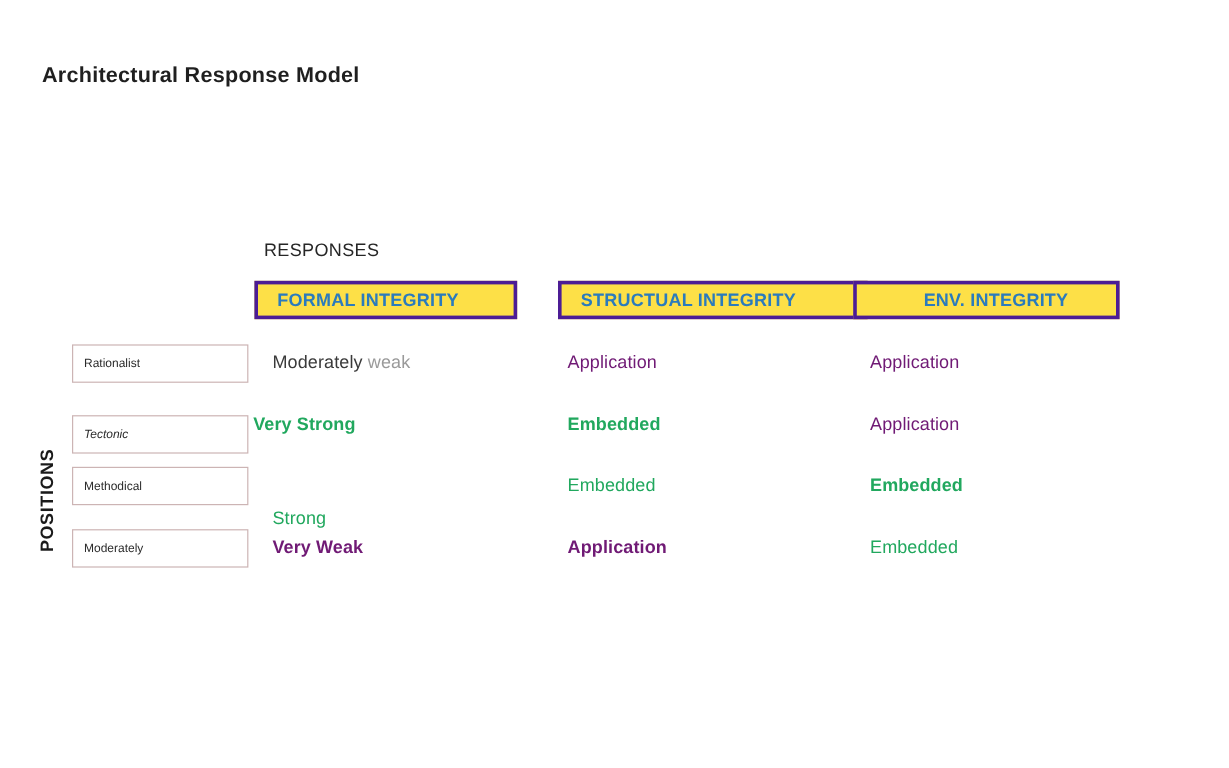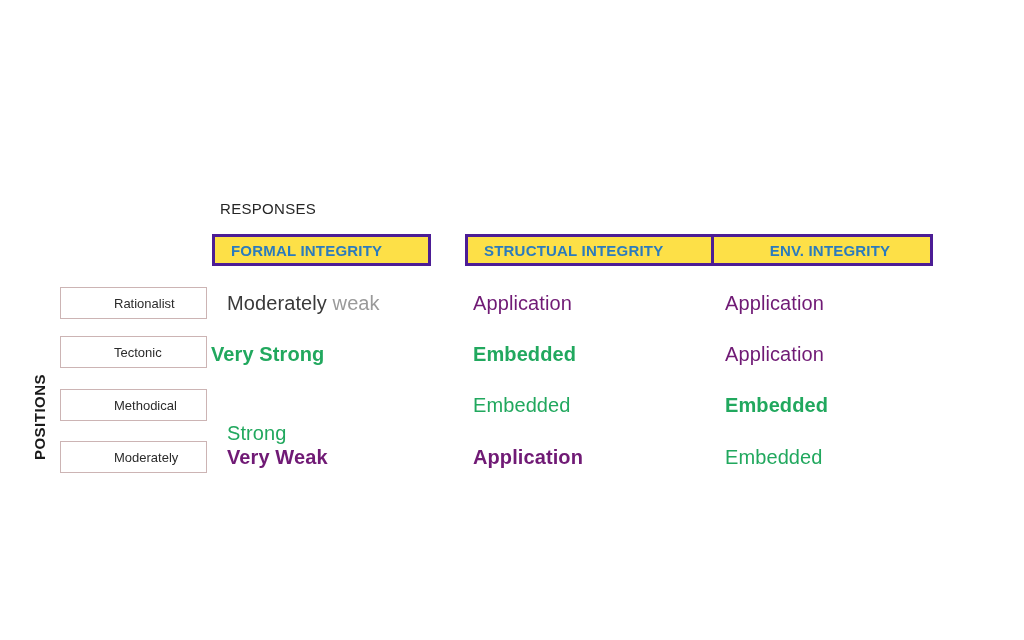--- a/index.html
+++ b/index.html
@@ -72,61 +72,61 @@
     width: 147px;
     height: 32px;
     border: 1px solid #ccb4b4;
     background: #ffffff;
     box-sizing: border-box;
     display: flex;
     align-items: center;
     padding-left: 9px;
   }
   .row-box span {
-    font-size: 13px;
+    font-size: 10px;
     color: #2b2b2b;
     white-space: nowrap;
-    margin-left: 44px;
   }
   .cell {
     position: absolute;
     height: 22px;
     line-height: 22px;
-    font-size: 20px;
+    font-size: 15px;
     white-space: nowrap;
   }
   .cell .part { letter-spacing: 0.1px; }
   .c-dark  { color: #3a3a3a; }
   .c-gray  { color: #9a9a9a; }
   .c-green { color: #21a85e; }
   .c-red   { color: #701a75; text-align: right; }
   .bold    { font-weight: bold; }
 </style>
 </head>
 <body>
 
 <div class="canvas">
+  <div class="title">Architectural Response Model</div>
   <div class="responses-label">RESPONSES</div>
   <div class="positions-label">POSITIONS</div>
   <div id="colHeaders">
       <div class="header-box" style="left: 212px; width: 219px;">
         <span>FORMAL INTEGRITY</span>
       </div>
       <div class="header-box" style="left: 465px; width: 258px;">
         <span>STRUCTUAL INTEGRITY</span>
       </div>
       <div class="header-box" style="left: 711px; width: 222px; justify-content: center;">
         <span>ENV. INTEGRITY</span>
       </div>
     </div>
   <div id="rowLabels">
       <div class="row-box" style="top: 287px;">
         <span>Rationalist</span>
       </div>
-      <div class="row-box" style="top: 336px;">
+      <div class="row-box" style="top: 346px; font-style: italic;">
         <span>Tectonic</span>
       </div>
       <div class="row-box" style="top: 389px;">
         <span>Methodical</span>
       </div>
       <div class="row-box" style="top: 441px;">
         <span>Moderately</span>
       </div>
     </div>
   <div id="cellGrid">

